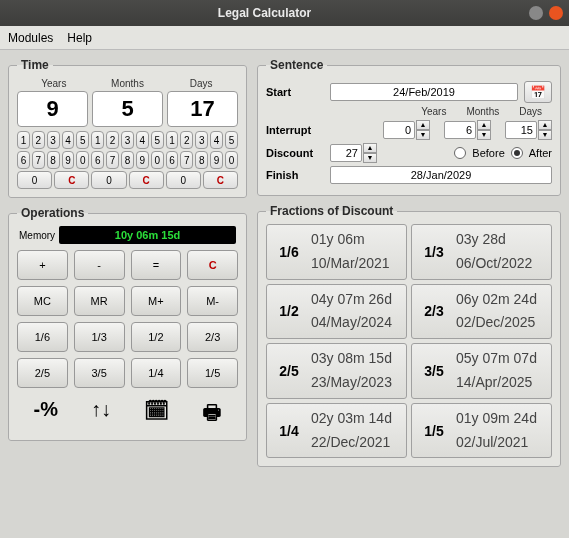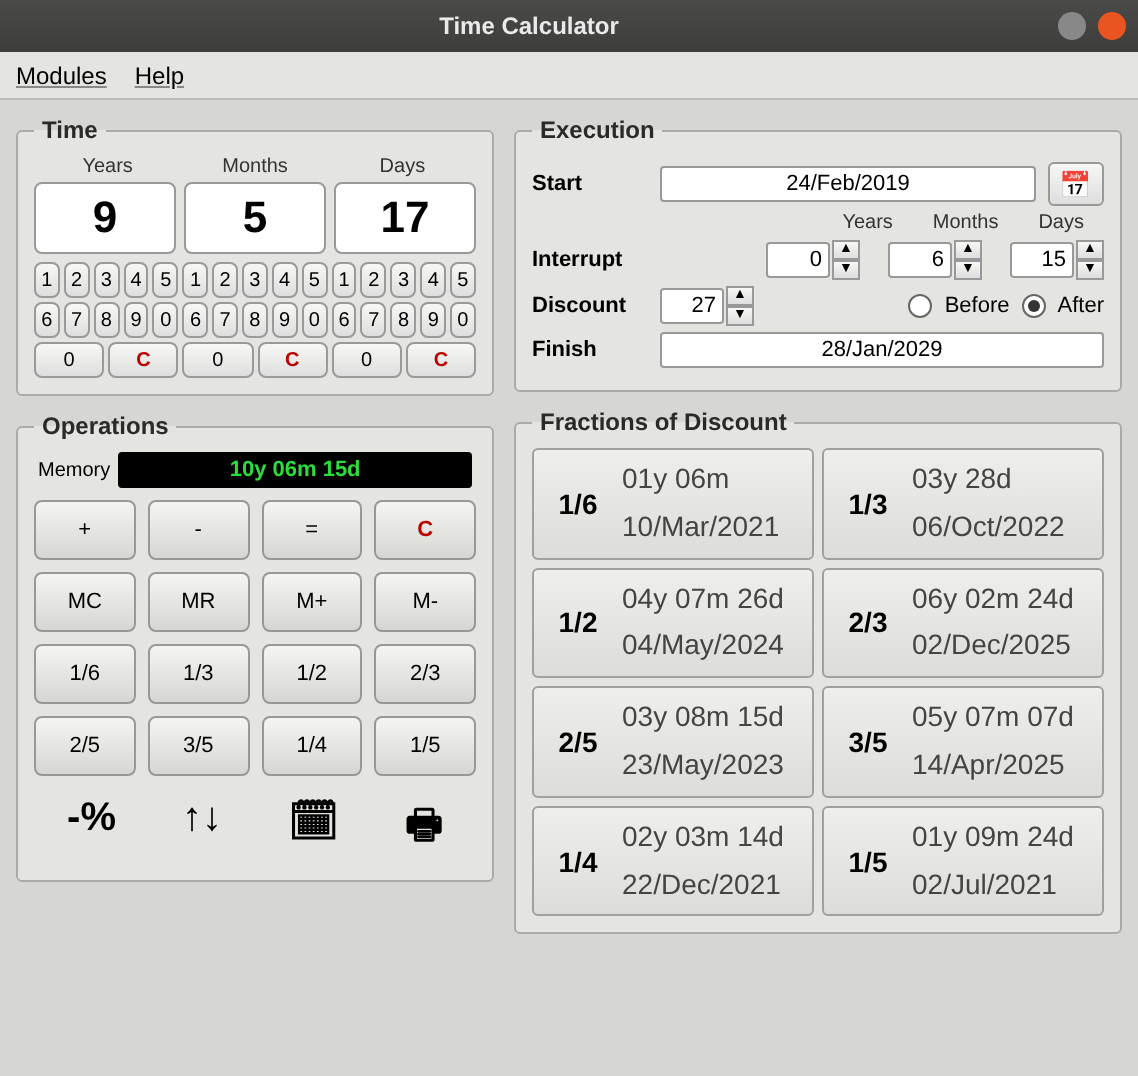--- a/index.html
+++ b/index.html
@@ -2,21 +2,21 @@
 <html><head>
 <meta charset="utf-8">
 <style>
 * { box-sizing: border-box; margin: 0; padding: 0; font-family: Verdana, Arial, sans-serif; }
 body { background: #d6d6d2; width: 569px; height: 538px; overflow: hidden; }
 .titlebar { background: linear-gradient(#4a4a48,#3d3d3b); height: 26px; display: flex; align-items: center; color: #eaeaea; font-size: 12px; font-weight: bold; padding: 0 6px; }
 .titlebar .title { flex: 1; text-align: center; }
 .tbtn { width: 14px; height: 14px; border-radius: 50%; margin-left: 6px; display: inline-block; }
 .min { background: #888; } .close { background: #e95420; }
 .menubar { background: #e4e4e0; border-bottom: 1px solid #bbb; height: 24px; display: flex; align-items: center; padding: 0 8px; font-size: 12px; }
-.menubar span { margin-right: 14px; text-decoration: underline; text-decoration-color: #888; cursor: default; }
+.menubar span { margin-right: 14px; text-decoration-color: #888; cursor: default; }
 .content { display: flex; gap: 10px; padding: 8px; }
 .col { display: flex; flex-direction: column; gap: 8px; }
 .left { width: 260px; } .right { flex: 1; }
 fieldset { border: 1px solid #aaa; border-radius: 3px; padding: 6px 8px 8px; background: #e4e4e0; }
 legend { font-size: 12px; font-weight: bold; padding: 0 4px; color: #2a2a2a; }
 .ymd-head { display: flex; text-align: center; font-size: 10px; color: #333; }
 .ymd-head div { flex: 1; }
 .big { display: flex; gap: 4px; margin: 2px 0 4px; }
 .big .seg { flex: 1; background: #fff; border: 1px solid #999; border-radius: 4px; height: 36px; display: flex; align-items: center; justify-content: center; font-size: 22px; font-weight: bold; }
 .keyrow { display: flex; gap: 2px; margin-top: 2px; }
@@ -41,21 +41,21 @@
 .radio.on::after { content: ''; width: 6px; height: 6px; background: #333; border-radius: 50%; }
 .fracgrid { display: grid; grid-template-columns: 1fr 1fr; gap: 4px; }
 .fraccell { border: 1px solid #a0a0a0; border-radius: 3px; background: linear-gradient(#eeeeec,#dcdcd8); display: flex; align-items: center; padding: 3px 6px; gap: 6px; }
 .fraccell .fl { font-size: 14px; font-weight: bold; width: 32px; text-align: center; }
 .fraccell .fr { flex: 1; font-size: 14px; line-height: 1.7; color: #444; }
 </style>
 </head>
 <body>
 
 <div class="titlebar">
-  <span class="title">Time Calculator</span>
+  <span class="title">Legal Calculator</span>
   <span class="tbtn min"></span>
   <span class="tbtn close"></span>
 </div>
 <div class="menubar">
   <span>Modules</span>
   <span>Help</span>
 </div>
 
 <div class="content">
   <div class="col left">
@@ -148,21 +148,21 @@
         <span>🗓</span>
         <span>🖶</span>
       </div>
     </fieldset>
 
   </div>
 
   <div class="col right">
 
     <fieldset>
-      <legend>Execution</legend>
+      <legend>Sentence</legend>
       <div class="exrow">
         <span class="lab">Start</span>
         <input type="text" value="24/Feb/2019" style="">
         <span class="calbtn">📅</span>
       </div>
       <div class="ymd2">
         <span>Years</span>
         <span>Months</span>
         <span>Days</span>
       </div>

